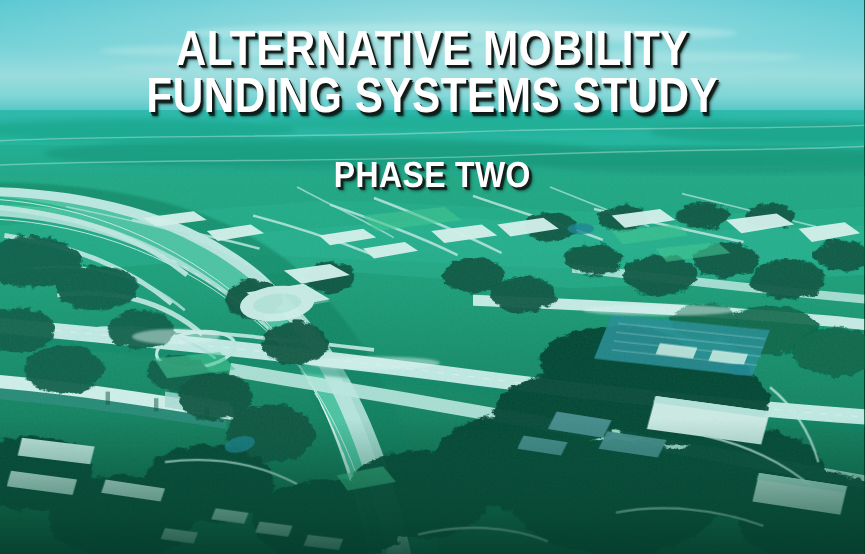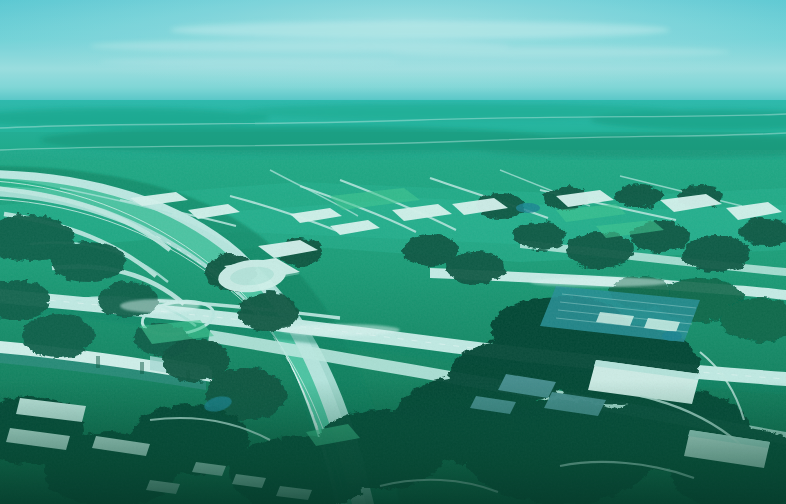--- a/index.html
+++ b/index.html
@@ -406,17 +406,24 @@
 
         <rect x="0" y="380" width="786" height="124" fill="url(#gDarkBottom)"></rect>
 
         <rect x="0" y="0" width="786" height="504" fill="#0fb0a0" opacity="0.10"></rect>
       </g>
     </svg>
   </div>
 
   <div class="overlay">
 
-
+    <div class="title-block">
+      <span class="tline tline-1">ALTERNATIVE MOBILITY</span>
+      <span class="tline tline-2">FUNDING SYSTEMS STUDY</span>
+    </div>
+
+    <div class="subtitle">
+      <span class="stext">PHASE TWO</span>
+    </div>
 
   </div>
 
 </div>
 
 </body></html>

